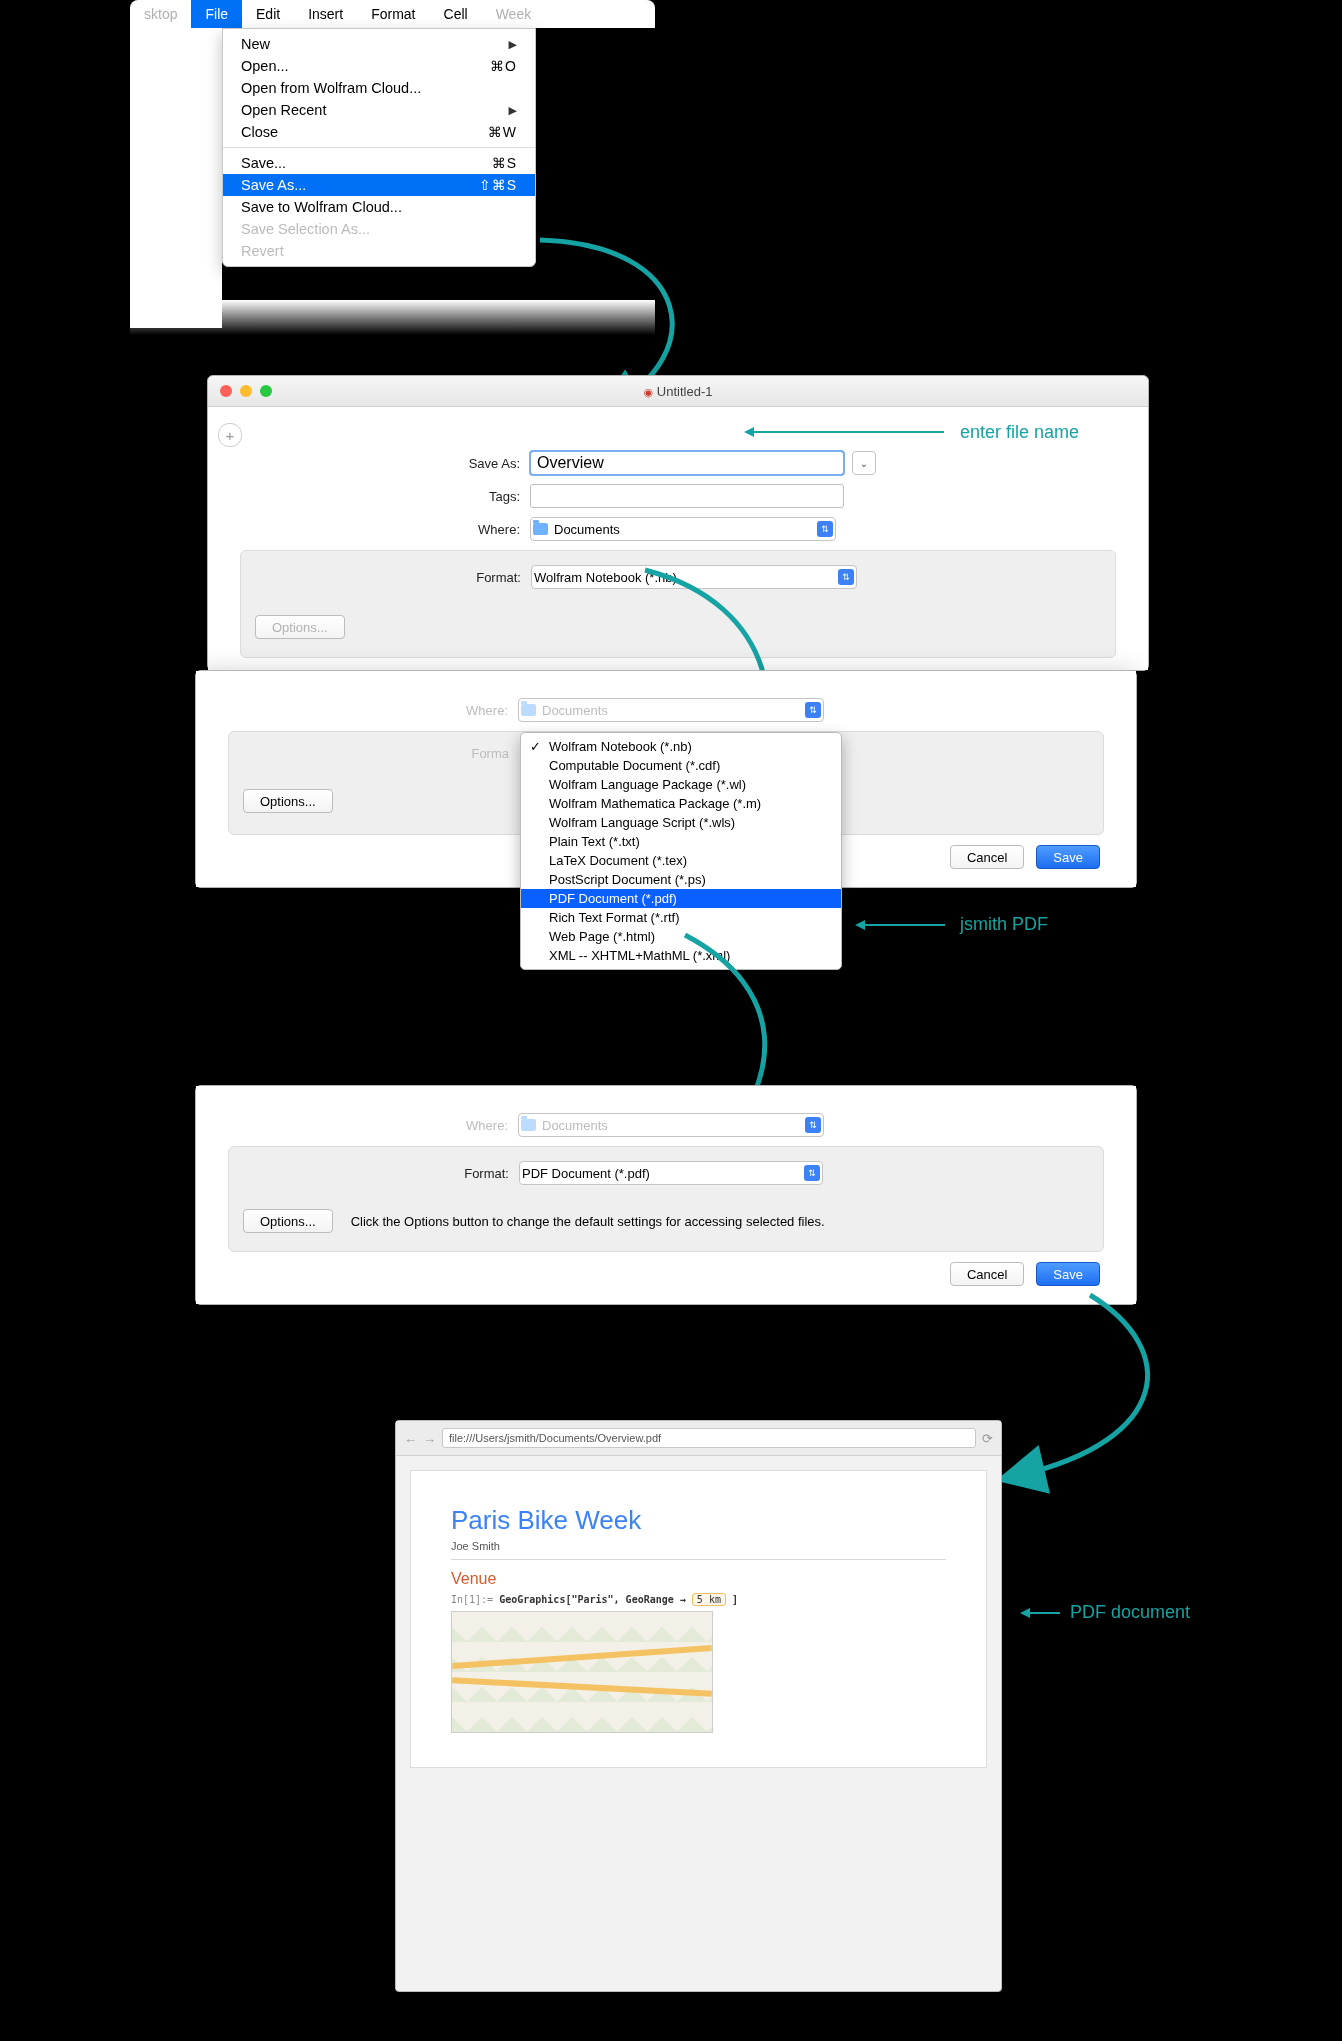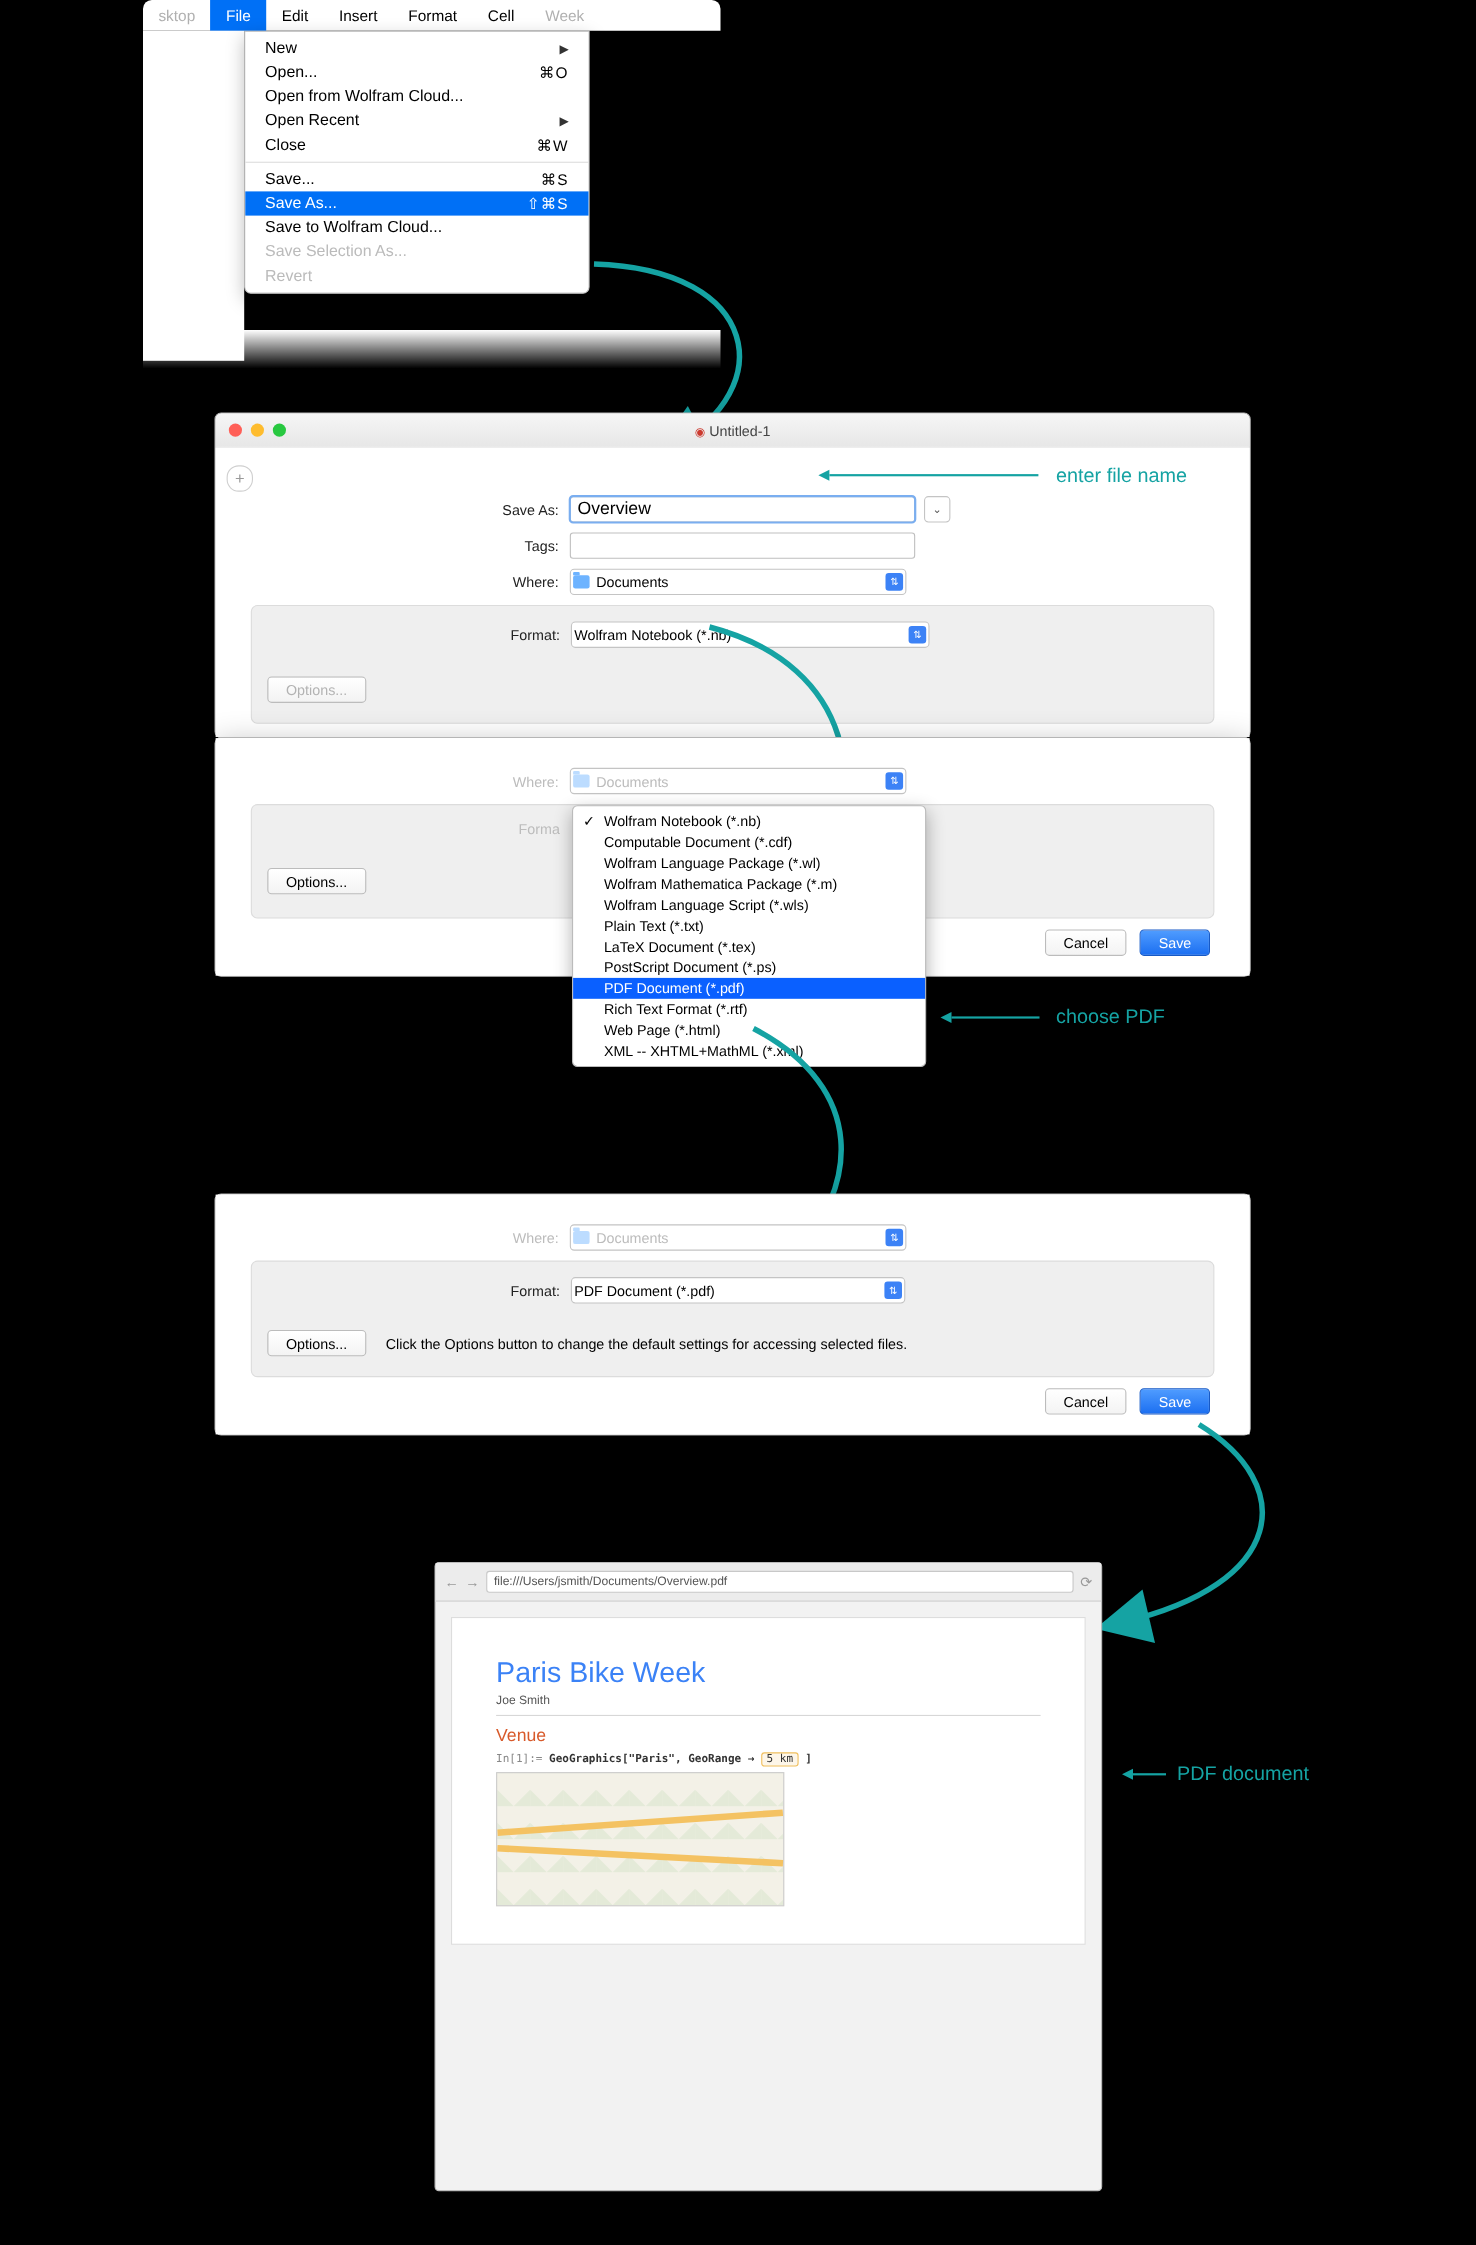--- a/index.html
+++ b/index.html
@@ -131,21 +131,21 @@
 
   <svg class="curve" style="left:535px;top:235px;" width="230" height="180">
     <defs>
         <marker id="ah" markerWidth="12" markerHeight="12" refX="6" refY="6" orient="auto">
           <path d="M1 1 L11 6 L1 11 Z" fill="#15a3a3"></path>
         </marker>
       </defs>
     <path d="M5 5 C 160 10, 170 120, 80 168" fill="none" stroke="#15a3a3" stroke-width="5" marker-end="url(#ah)"></path>
   </svg>
 
-  <div class="win" style="left:195px;top:375px;width:940px;">
+  <div class="win" style="left:207px;top:375px;width:940px;">
     <div class="titlebar">
       <div class="traffic">
         <div class="dot r"></div>
         <div class="dot y"></div>
         <div class="dot g"></div>
       </div>
       <div class="title"><span style="color:#cc3a2f;font-size:11px;">◉</span> <span>Untitled-1</span></div>
     </div>
     <div class="sheet" style="padding:8px 2px 2px 2px;">
       <div class="plus">+</div>
@@ -223,21 +223,21 @@
       <div class="opt">LaTeX Document (*.tex)</div>
       <div class="opt">PostScript Document (*.ps)</div>
       <div class="opt hl">PDF Document (*.pdf)</div>
       <div class="opt">Rich Text Format (*.rtf)</div>
       <div class="opt">Web Page (*.html)</div>
       <div class="opt">XML -- XHTML+MathML (*.xml)</div>
     </div>
 
   <div class="anno-tri" style="left:855px;top:920px;"></div>
   <div class="anno-line" style="left:865px;top:924px;width:80px;"></div>
-  <div class="anno" style="left:960px;top:914px;">choose PDF</div>
+  <div class="anno" style="left:960px;top:914px;">jsmith PDF</div>
 
   <svg class="curve" style="left:680px;top:930px;" width="200" height="240">
     <path d="M5 5 C 110 60, 100 150, 40 215" fill="none" stroke="#15a3a3" stroke-width="5" marker-end="url(#ah)"></path>
   </svg>
 
   <div class="win" style="left:195px;top:1085px;width:940px;background:#fff;">
     <div class="sheet" style="padding:18px 2px 2px 2px;">
       <div class="row">
         <label style="width:310px;color:#bcbcbc;">Where:</label>
         <div class="sel-box" style="width:300px;color:#bcbcbc;">

